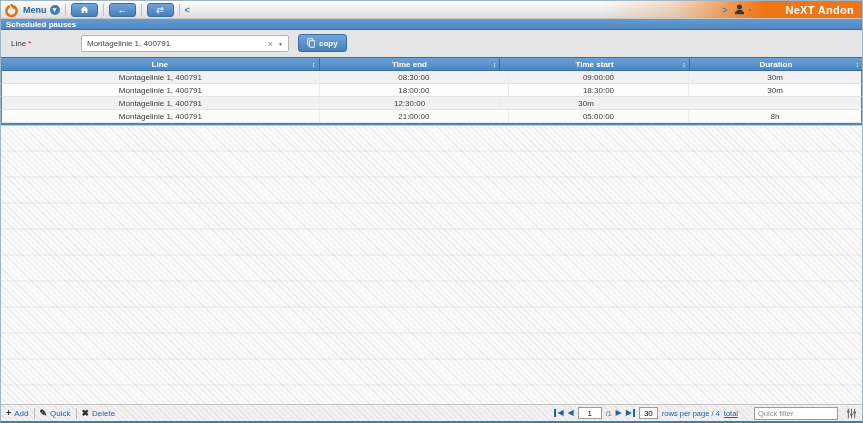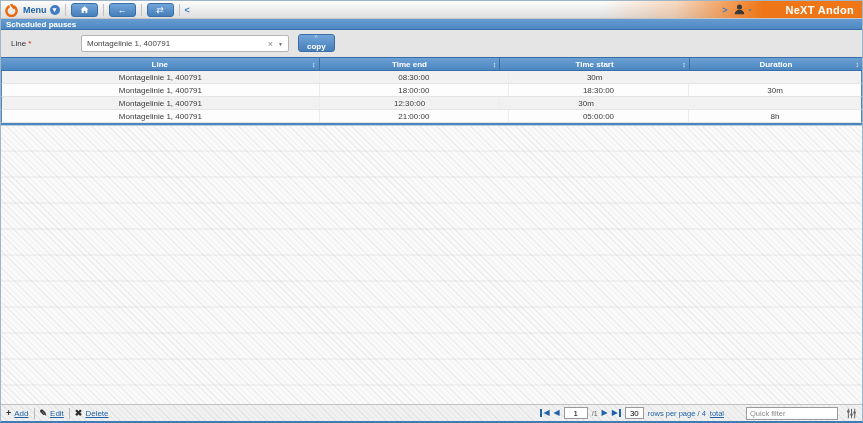--- a/index.html
+++ b/index.html
@@ -63,21 +63,21 @@
     display:flex; align-items:center; padding:0 5px; font-size:8px; color:#444; cursor:pointer;
   }
   .combobox .cb-value { flex:1; white-space:nowrap; overflow:hidden; }
   .cb-clear { color:#8a8a8a; font-size:9px; margin-right:5px; cursor:pointer; }
   .cb-caret { color:#666; font-size:5px; cursor:pointer; }
   .copy-btn {
     position:absolute; left:297px; top:4px; height:18px; padding:0 8px;
     border:1px solid #3a6ea8; border-radius:3px;
     background:linear-gradient(#72a5d9,#477fba); color:#fff;
     font-size:8px; font-weight:bold;
-    display:flex; align-items:center; gap:4px; cursor:pointer;flex-direction:column;
+    display:flex; align-items:center; gap:4px; cursor:pointer;
   }
 
   
   .thead {
     display:flex; height:14px; flex:0 0 14px;
     background:linear-gradient(#6ba0d4,#4c86c0);
     border-top:1px solid #3a6ea8; border-bottom:1px solid #3a6ea8;
     color:#fff; font-size:8px; font-weight:bold;
   }
   .th { position:relative; display:flex; align-items:center; justify-content:center;
@@ -106,36 +106,36 @@
 
   
   .footer {
     height:17px; flex:0 0 17px; border-top:1px solid #c2c2c2;
     background:
       repeating-linear-gradient(45deg, rgba(0,0,0,0.05) 0 1px, rgba(0,0,0,0) 1px 4px),
       #f1f1f1;
     display:flex; align-items:center; padding:0 5px; font-size:8px;
   }
   .crud-link { display:flex; align-items:center; gap:3px; cursor:pointer; }
-  .crud-link .lbl { color:#1f62a9; text-decoration:underline; }
+  .crud-link .lbl { color:#1f62a9; }
   .crud-icon { color:#2e2e2e; font-size:9px; font-weight:bold; }
   .f-sep { width:1px; height:11px; background:#b9b9b9; margin:0 5px; }
   .pager { margin-left:auto; display:flex; align-items:center; gap:4px; }
   .pg-btn { color:#1f62a9; font-size:8px; cursor:pointer; line-height:1; }
   .pg-first { border-left:2px solid #1f62a9; padding-left:1px; }
   .pg-last  { border-right:2px solid #1f62a9; padding-right:1px; }
   .pg-input { width:24px; height:12px; border:1px solid #9a9a9a; font-size:8px; text-align:center;
     font-family:"Liberation Sans", sans-serif; background:#fff; }
   .pg-count { color:#666; font-size:7px; }
   .rpp-input { width:19px; height:12px; border:1px solid #9a9a9a; font-size:8px; text-align:center;
     font-family:"Liberation Sans", sans-serif; background:#fff; }
   .rpp-text { color:#1f62a9; font-size:7.5px; white-space:nowrap; }
   .total-link { color:#1f62a9; font-size:7.5px; text-decoration:underline; cursor:pointer; }
-  .qf-input { width:92px; height:13px; border:1px solid #9a9a9a; font-size:7.5px; padding:0 3px;
-    font-family:"Liberation Sans", sans-serif; background:#fff; margin-left:18px; }
+  .qf-input { width:84px; height:13px; border:1px solid #9a9a9a; font-size:7.5px; padding:0 3px;
+    font-family:"Liberation Sans", sans-serif; background:#fff; margin-left:12px; }
   .qf-input::placeholder { color:#8a8a8a; }
   .grid-btn { margin-left:4px; cursor:pointer; display:flex; align-items:center; }
 </style>
 </head>
 <body>
 
 <div class="page">
 
   <div class="toolbar">
     <span class="logo-icon">
@@ -216,20 +216,21 @@
     <div class="th c3">
       <span>Duration</span>
       <span class="sort">↕</span>
     </div>
   </div>
 
   <div>
     <div class="tr">
       <div class="td c0">Montagelinie 1, 400791</div>
       <div class="td c1">08:30:00</div>
+      <div class="td c2">09:00:00</div>
       <div class="td c3">30m</div>
     </div>
     <div class="tr">
       <div class="td c0">Montagelinie 1, 400791</div>
       <div class="td c1">18:00:00</div>
       <div class="td c2">18:30:00</div>
       <div class="td c3">30m</div>
     </div>
     <div class="tr">
       <div class="td c0">Montagelinie 1, 400791</div>
@@ -248,21 +249,21 @@
   <div class="empty-area"></div>
 
   <div class="footer">
     <span class="crud-link">
       <span class="crud-icon">+</span>
       <span class="lbl">Add</span>
     </span>
     <span class="f-sep"></span>
     <span class="crud-link">
       <span class="crud-icon">✎</span>
-      <span class="lbl">Edit</span>
+      <span class="lbl">Quick</span>
     </span>
     <span class="f-sep"></span>
     <span class="crud-link">
       <span class="crud-icon">✖</span>
       <span class="lbl">Delete</span>
     </span>
 
     <span class="pager">
       <span class="pg-btn pg-first">◀</span>
       <span class="pg-btn">◀</span>

